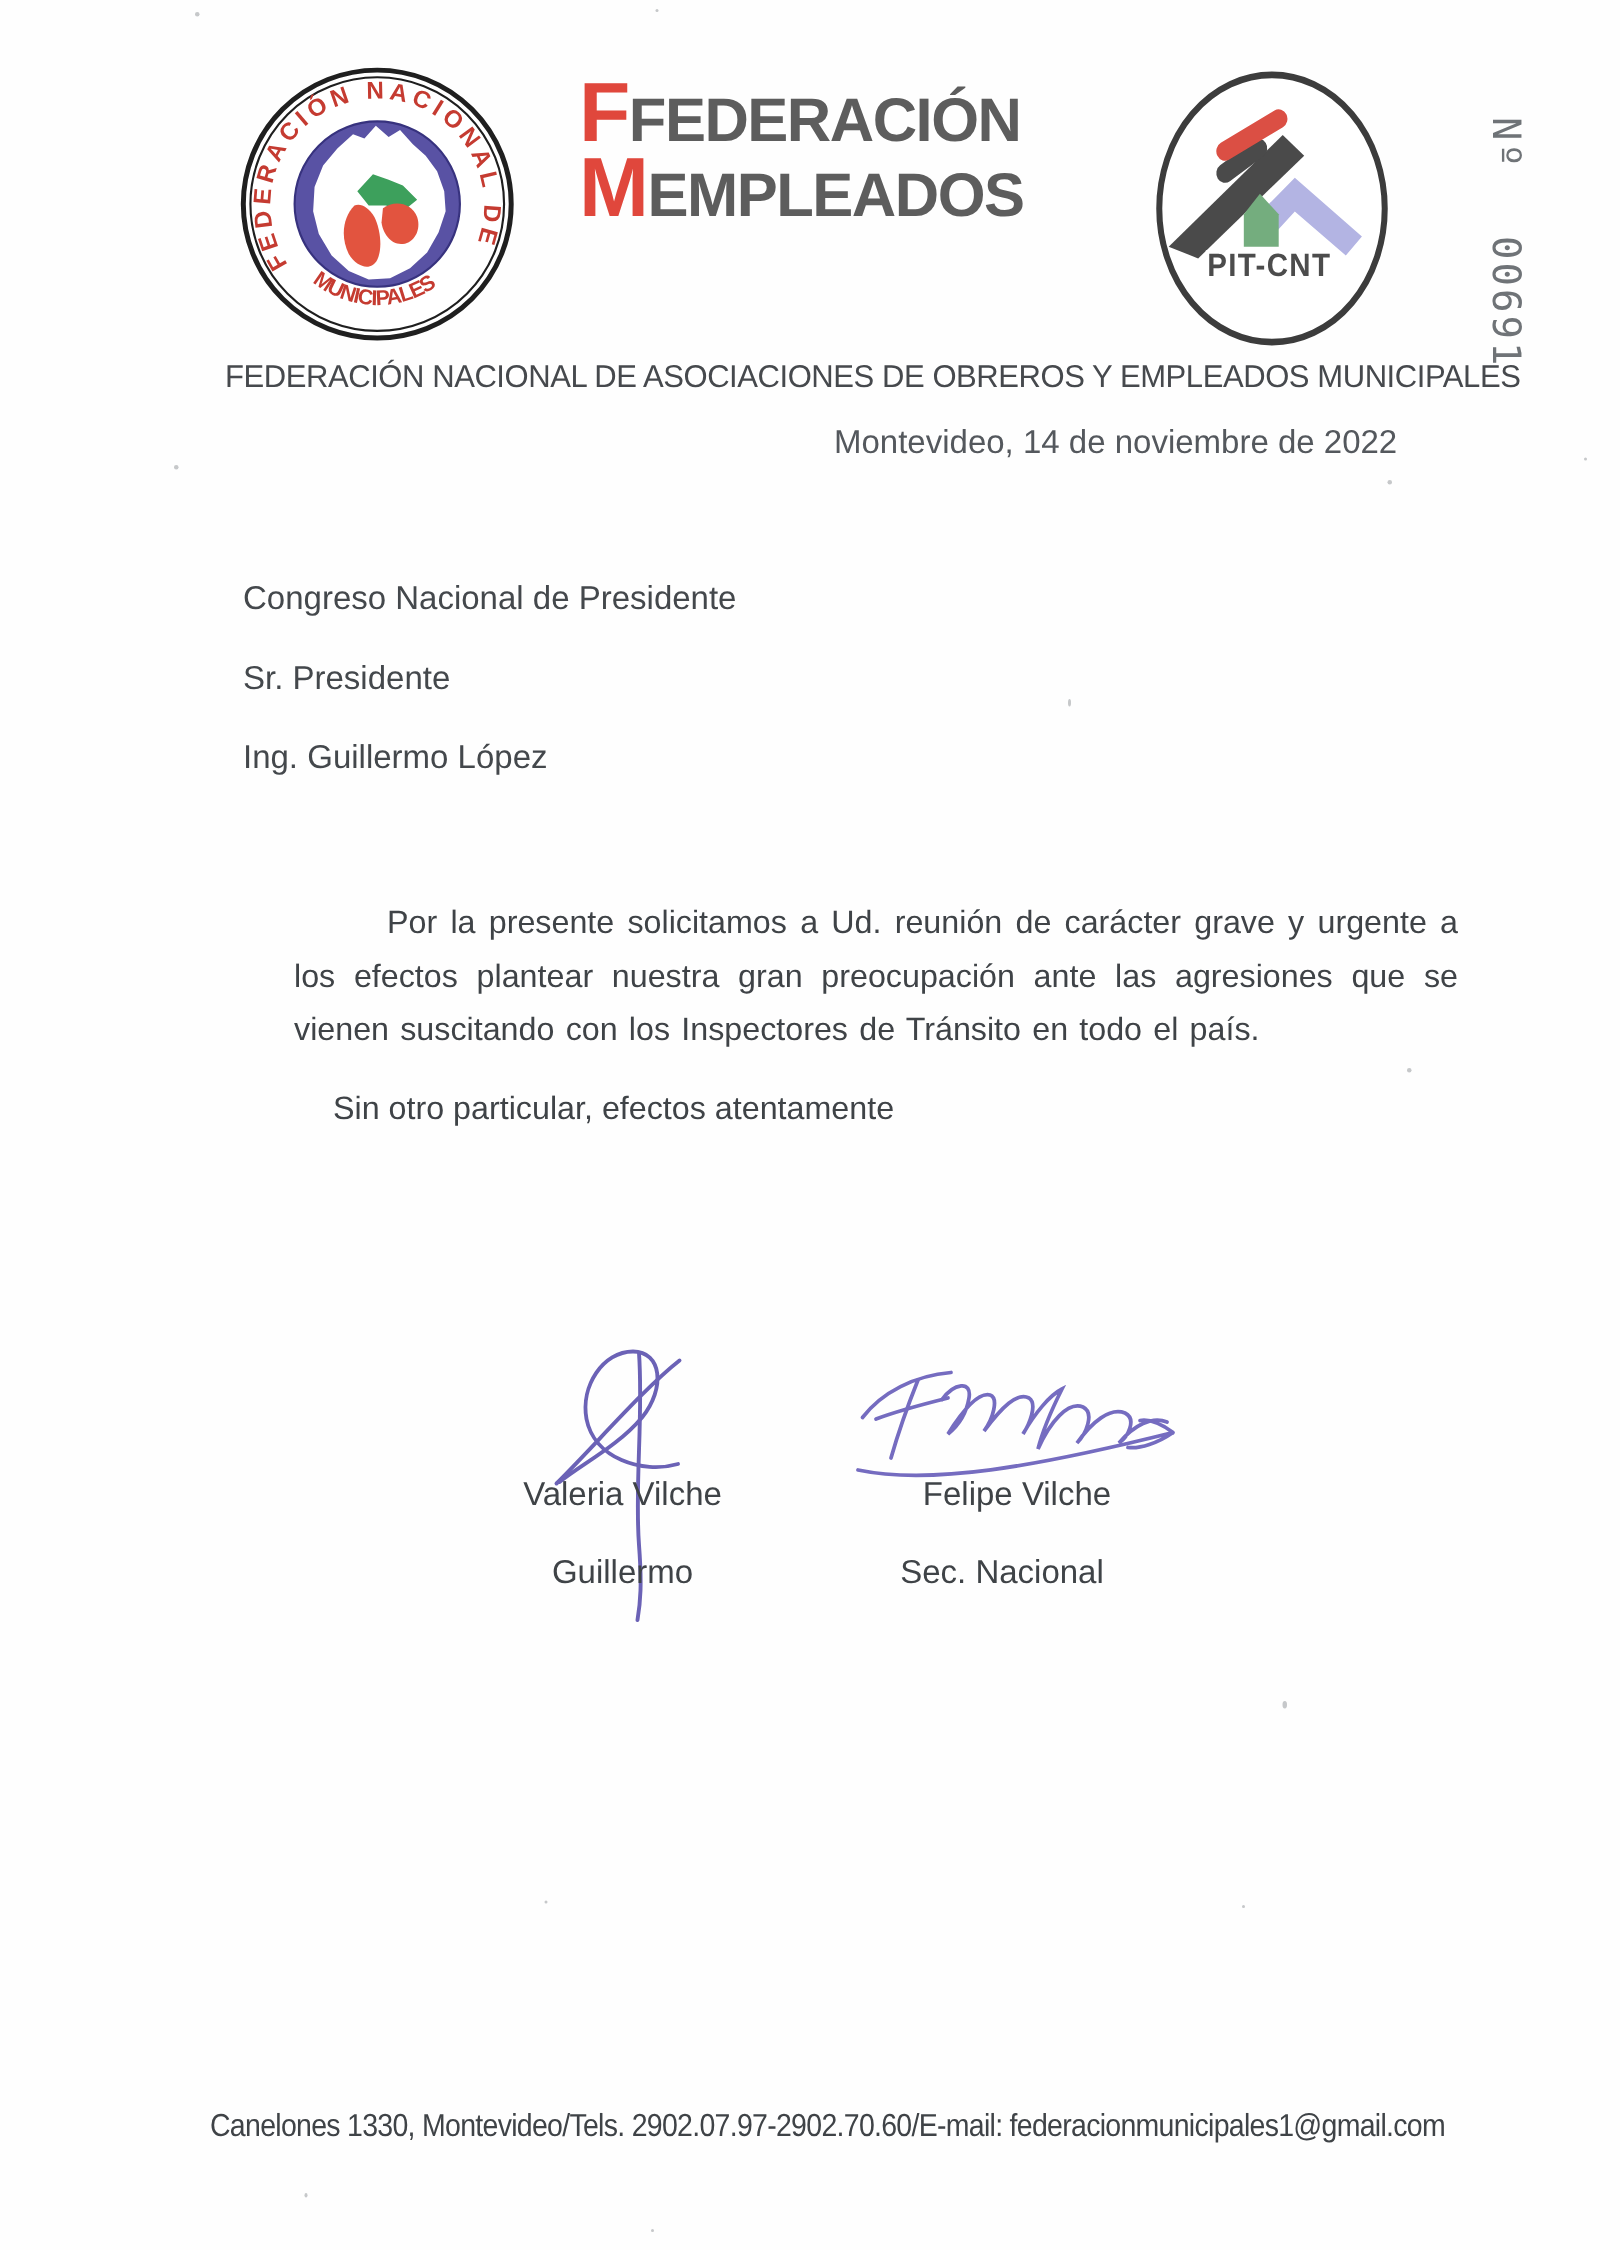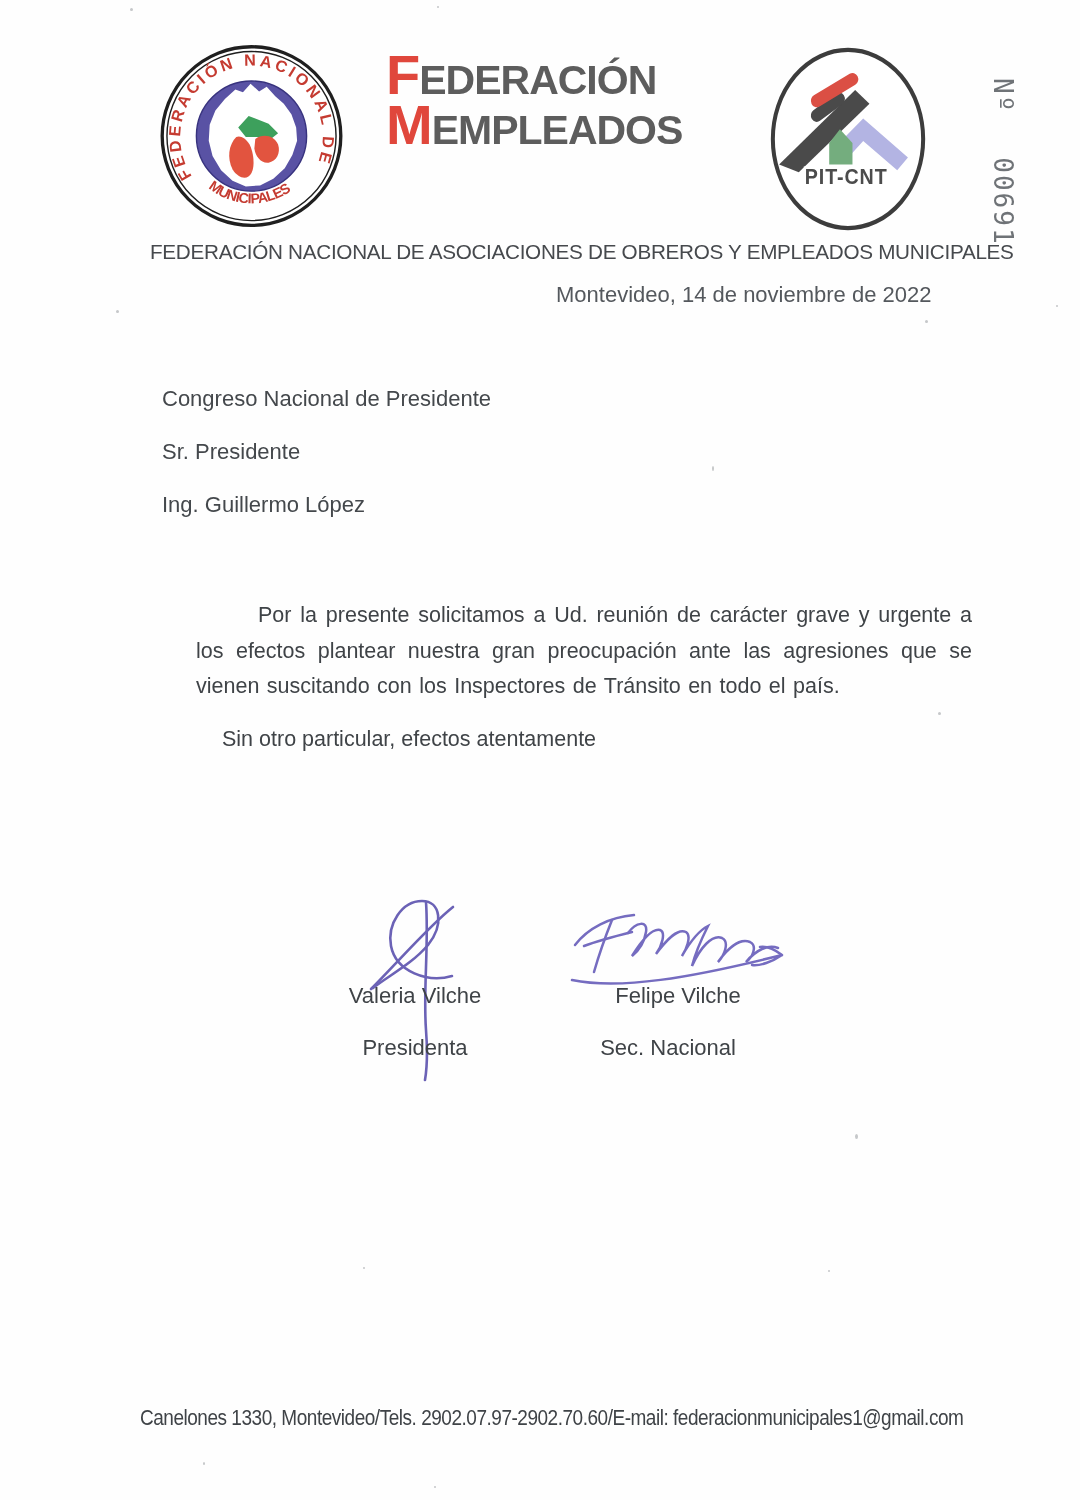--- a/index.html
+++ b/index.html
@@ -68,21 +68,21 @@
     <text font-size="17" font-weight="bold" fill="#c53b31" font-family="Liberation Sans, sans-serif">
       <textPath href="#sealArcTop" startOffset="2" textLength="305" lengthAdjust="spacing">FEDERACIÓN NACIONAL DE</textPath>
     </text>
     <text font-size="15" font-weight="bold" fill="#c53b31" font-family="Liberation Sans, sans-serif">
       <textPath href="#sealArcBottom" startOffset="1" textLength="94" lengthAdjust="spacing">MUNICIPALES</textPath>
     </text>
   </svg>
 
   <div class="title-block">
     <div class="t-row">
-      <span class="t-init">F</span><span class="t-rest">EDERACIÓN</span>
+      <span class="t-init">F</span><span class="t-rest">FEDERACIÓN</span>
     </div>
     <div class="t-row">
       <span class="t-init">M</span><span class="t-rest">EMPLEADOS</span>
     </div>
   </div>
 
   <svg class="pitcnt" viewBox="0 0 190 190" preserveAspectRatio="none">
     <ellipse cx="95" cy="95" rx="84" ry="91" fill="#ffffff" stroke="#3c3c3c" stroke-width="4.5"></ellipse>
     <polygon fill="#4a4a4a" points="18,121 103,45 119,59 40,129"></polygon>
     <polygon fill="#b3b4e3" points="84,100 112,74 162,114 150,127 112,97 97,112"></polygon>
@@ -117,21 +117,21 @@
       <path d="M 575,945 C 588,928 610,917 634,915"></path>
       <path d="M 612,920 C 604,940 598,958 594,972"></path>
       <path d="M 584,946 C 600,940 616,936 632,932"></path>
       <path d="M 628,933 C 636,922 648,920 646,932 C 644,944 637,952 632,956 C 642,940 652,928 660,930 C 666,932 662,946 656,954 C 668,938 678,928 686,932 C 692,936 686,950 682,956 C 690,942 700,930 708,926 C 700,942 694,958 692,966 C 700,948 712,934 722,938 C 730,942 724,956 718,962 C 728,948 740,938 750,942 C 758,946 752,958 746,962 C 756,950 768,944 778,948"></path>
       <path d="M 572,980 C 620,990 690,978 782,955 C 772,962 760,966 752,965"></path>
       <path d="M 782,955 C 774,949 766,946 760,947"></path>
     </g>
   </svg>
 
   <div class="sig-name n0">Valeria Vilche</div>
-  <div class="sig-name t0">Presidenta</div>
+  <div class="sig-name t0">Guillermo</div>
   <div class="sig-name n1">Felipe Vilche</div>
   <div class="sig-name t1">Sec. Nacional</div>
 
   <div class="footer">Canelones 1330, Montevideo/Tels. 2902.07.97-2902.70.60/E-mail: federacionmunicipales1@gmail.com</div>
 
   <div class="speck" style="left:116px;top:310px;width:3px;height:3px;"></div>
   <div class="speck" style="left:925px;top:320px;width:3px;height:3px;"></div>
   <div class="speck" style="left:712px;top:466px;width:2px;height:5px;"></div>
   <div class="speck" style="left:1056px;top:305px;width:2px;height:2px;"></div>
   <div class="speck" style="left:938px;top:712px;width:3px;height:3px;"></div>

